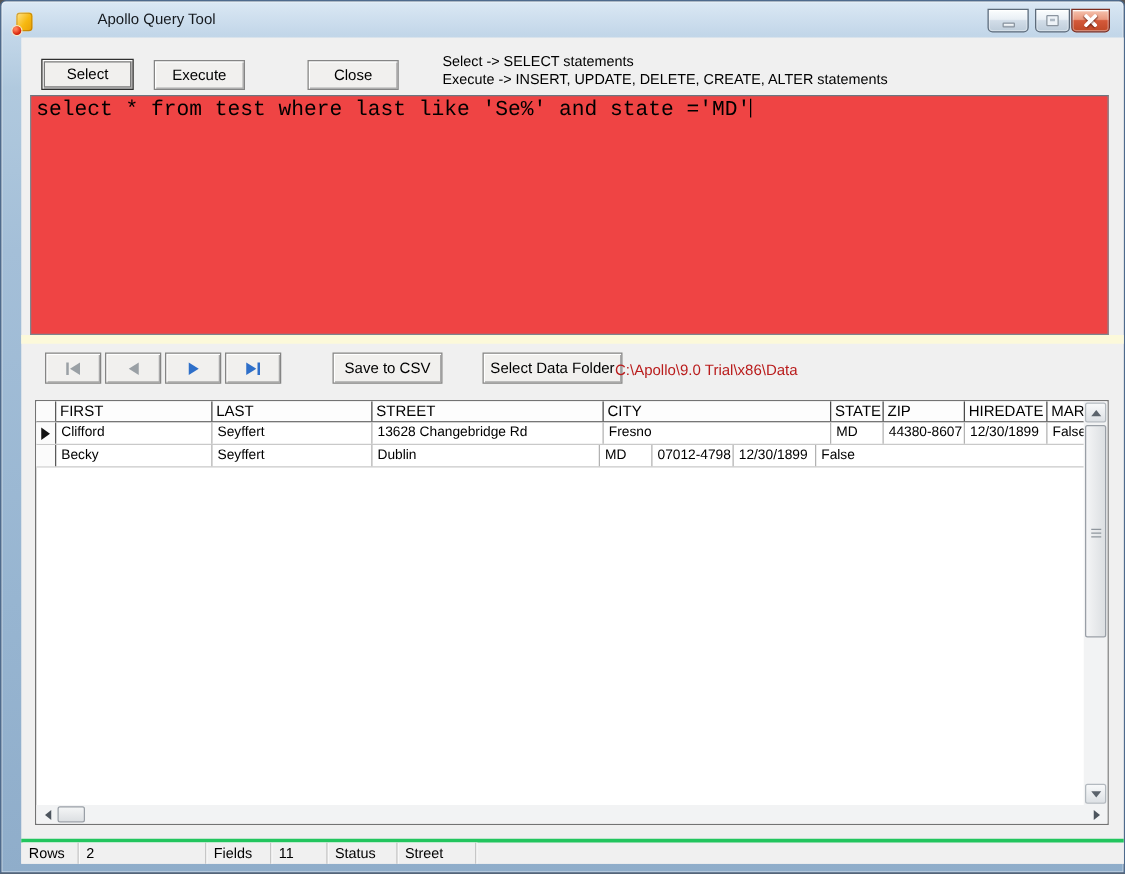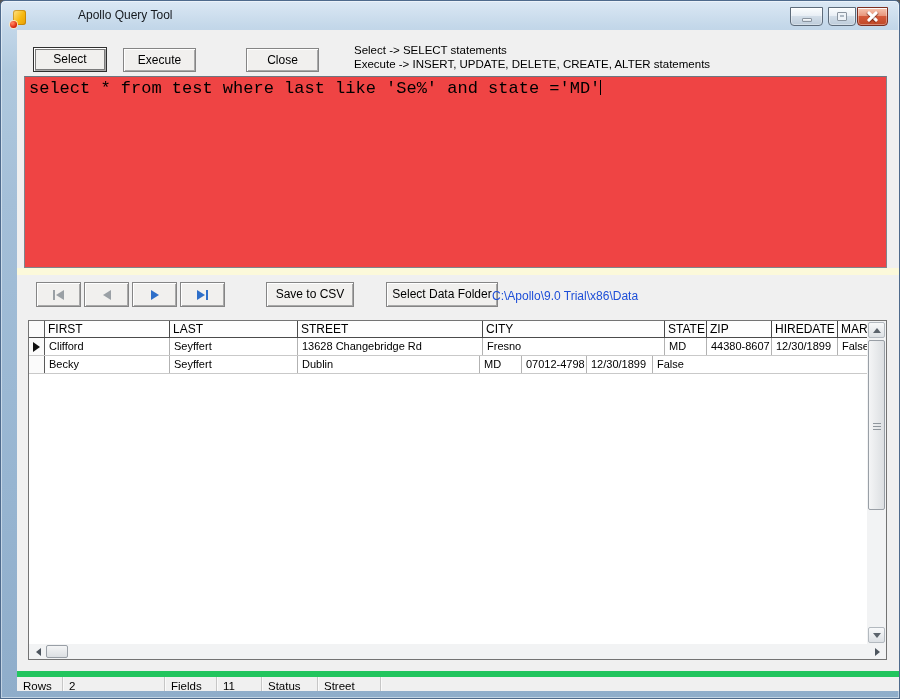--- a/index.html
+++ b/index.html
@@ -47,21 +47,21 @@
     font-family:"Liberation Mono","DejaVu Sans Mono",monospace;font-size:17px;line-height:20px;
     padding:2px 0 0 4px;color:#000;white-space:pre;overflow:hidden;}
   .caret{display:inline-block;width:1px;height:15px;background:#000;vertical-align:-2px;}
   .hl-strip{position:absolute;left:0;top:238px;width:884px;height:7px;background:#fcf9da;}
   
   .navbtn{top:252px;width:45px;height:25px;display:flex;align-items:center;justify-content:center;gap:1px;}
   .tri-l{width:0;height:0;border-top:5px solid transparent;border-bottom:5px solid transparent;border-right:8px solid currentColor;}
   .tri-r{width:0;height:0;border-top:5px solid transparent;border-bottom:5px solid transparent;border-left:8px solid currentColor;}
   .vbar{width:2px;height:10px;background:currentColor;}
   .nav-disabled{color:#9aa0a5;} .nav-enabled{color:#2e6fc9;}
-  .path-label{position:absolute;left:475px;top:259px;font-size:12px;color:#1d4ed8;}
+  .path-label{position:absolute;left:475px;top:259px;font-size:12px;color:#b91c1c;}
   
   .grid{position:absolute;left:11px;top:290px;width:859px;height:340px;background:#fff;border:1px solid #737373;overflow:hidden;}
   .gridhead{display:flex;height:17px;background:#fdfdfd;border-bottom:1px solid #4a4a4a;width:838px;}
   .hcell{font-size:12px;line-height:16px;padding-left:3px;border-right:1px solid #4a4a4a;overflow:hidden;white-space:nowrap;color:#000;}
   .grow{display:flex;height:18px;width:838px;border-bottom:1px solid #c9c9c9;background:#fff;}
   .cell{font-size:11px;line-height:17px;padding-left:4px;border-right:1px solid #b2b2b2;overflow:hidden;white-space:nowrap;color:#000;}
   .c0{width:16px;padding-left:0;border-right:1px solid #5a5a5a;background:#fbfbfb;display:flex;align-items:center;justify-content:center;}
   .c1{width:125px}.c2{width:128px}.c3{width:185px}.c4{width:182px}.c5{width:42px}.c6{width:65px}.c7{width:66px}.c8{flex:1;border-right:none;}
   .row-arrow{width:0;height:0;border-top:5px solid transparent;border-bottom:5px solid transparent;border-left:7px solid #111;}
   
@@ -76,21 +76,21 @@
   .grip{width:8px;border-top:1px solid #8f969d;margin-top:2px;}
   .hscroll{position:absolute;left:0;bottom:0;width:857px;height:15px;background:#f2f3f4;}
   .hbtn{position:absolute;top:1px;width:14px;height:13px;display:flex;align-items:center;justify-content:center;}
   .hb-left{left:2px;} .hb-right{right:2px;}
   .tri-sl{width:0;height:0;border-top:4px solid transparent;border-bottom:4px solid transparent;border-right:5px solid #4d555e;}
   .tri-sr{width:0;height:0;border-top:4px solid transparent;border-bottom:4px solid transparent;border-left:5px solid #4d555e;}
   .hthumb{position:absolute;left:17px;top:1px;width:22px;height:13px;border:1px solid #999fa6;border-radius:2px;
     background:linear-gradient(#f4f5f6,#dcdfe2);}
   
   .statusbar{position:absolute;left:0;bottom:0;width:884px;height:20px;background:#f0f0f0;
-    border-top:6px solid #22c55e;display:flex;}
+    border-top:3px solid #22c55e;display:flex;}
   .spanel{border-right:1px solid #c6c6c6;box-shadow:1px 0 0 #fafafa;font-size:11.5px;line-height:19px;
     padding-left:6px;color:#000;overflow:hidden;white-space:nowrap;}
   .sp0{width:46px}.sp1{width:102px}.sp2{width:52px}.sp3{width:45px}.sp4{width:56px}.sp5{width:63px}.sp6{flex:1;border-right:none;box-shadow:none;}
 </style>
 </head>
 <body>
 
 <div class="window">
 
   <div class="titlebar">

